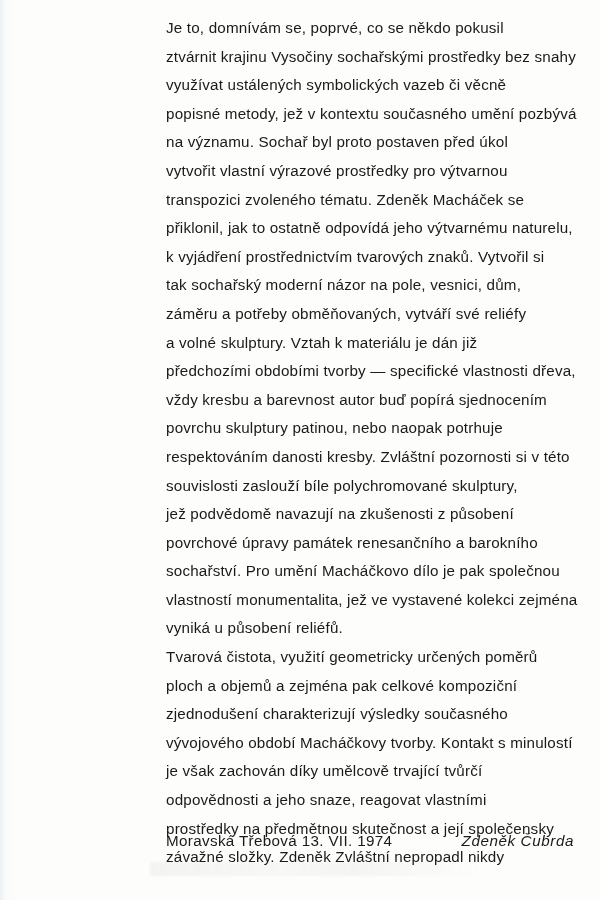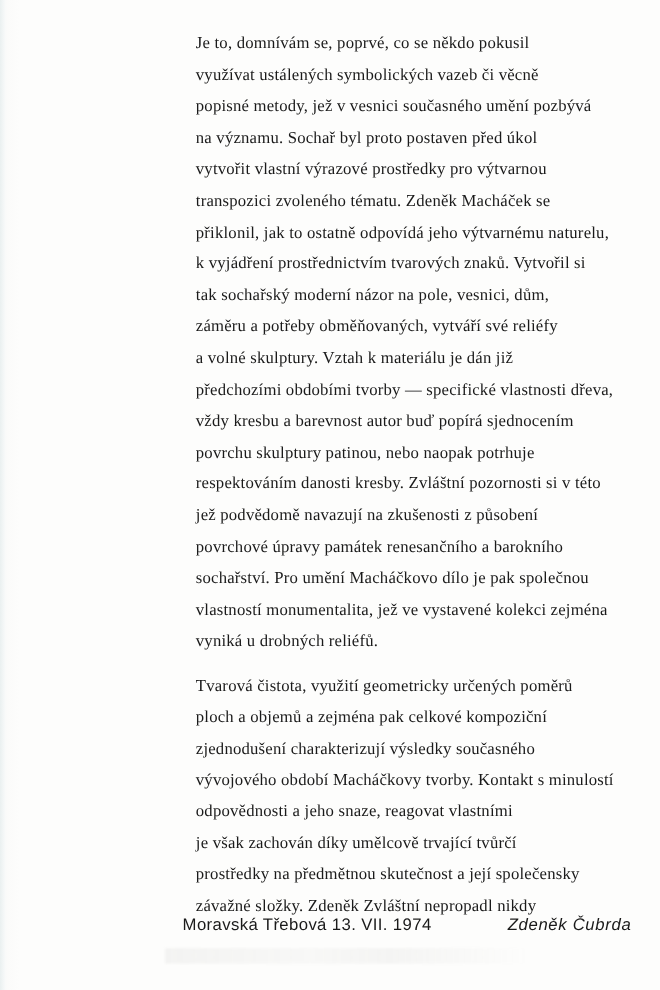--- a/index.html
+++ b/index.html
@@ -51,22 +51,21 @@
     inset: 0;
   }
 
   .body-text {
     position: absolute;
     left: 166px;
     top: 14px;
     width: 416px;
   }
   .para {
-    margin: 12px;
-    font-family: Liberation Serif, serif;
+    margin: 0;
   }
   .line {
     display: block;
     font-size: 15.2px;
     line-height: 28.6px;
     letter-spacing: .18px;
     white-space: pre;
     color: #1a1a1a;
   }
 
@@ -99,48 +98,50 @@
 <div class="paper"></div>
 <div class="edge-left"></div>
 <div class="showthrough"></div>
 
 <div class="page">
 
   <div class="body-text">
 
     <p class="para">
       <span class="line">Je to, domnívám se, poprvé, co se někdo pokusil</span>
+      <span class="line">ztvárnit krajinu Vysočiny sochařskými prostředky bez snahy</span>
       <span class="line">využívat ustálených symbolických vazeb či věcně</span>
-      <span class="line">popisné metody, jež v vesnici současného umění pozbývá</span>
+      <span class="line">popisné metody, jež v kontextu současného umění pozbývá</span>
       <span class="line">na významu. Sochař byl proto postaven před úkol</span>
       <span class="line">vytvořit vlastní výrazové prostředky pro výtvarnou</span>
       <span class="line">transpozici zvoleného tématu. Zdeněk Macháček se</span>
       <span class="line">přiklonil, jak to ostatně odpovídá jeho výtvarnému naturelu,</span>
       <span class="line">k vyjádření prostřednictvím tvarových znaků. Vytvořil si</span>
       <span class="line">tak sochařský moderní názor na pole, vesnici, dům,</span>
       <span class="line">záměru a potřeby obměňovaných, vytváří své reliéfy</span>
       <span class="line">a volné skulptury. Vztah k materiálu je dán již</span>
       <span class="line">předchozími obdobími tvorby — specifické vlastnosti dřeva,</span>
       <span class="line">vždy kresbu a barevnost autor buď popírá sjednocením</span>
       <span class="line">povrchu skulptury patinou, nebo naopak potrhuje</span>
       <span class="line">respektováním danosti kresby. Zvláštní pozornosti si v této</span>
+      <span class="line">souvislosti zaslouží bíle polychromované skulptury,</span>
       <span class="line">jež podvědomě navazují na zkušenosti z působení</span>
       <span class="line">povrchové úpravy památek renesančního a barokního</span>
       <span class="line">sochařství. Pro umění Macháčkovo dílo je pak společnou</span>
       <span class="line">vlastností monumentalita, jež ve vystavené kolekci zejména</span>
-      <span class="line">vyniká u drobných reliéfů.</span>
+      <span class="line">vyniká u působení reliéfů.</span>
     </p>
 
     <p class="para">
       <span class="line">Tvarová čistota, využití geometricky určených poměrů</span>
       <span class="line">ploch a objemů a zejména pak celkové kompoziční</span>
       <span class="line">zjednodušení charakterizují výsledky současného</span>
       <span class="line">vývojového období Macháčkovy tvorby. Kontakt s minulostí</span>
+      <span class="line">je však zachován díky umělcově trvající tvůrčí</span>
       <span class="line">odpovědnosti a jeho snaze, reagovat vlastními</span>
-      <span class="line">je však zachován díky umělcově trvající tvůrčí</span>
       <span class="line">prostředky na předmětnou skutečnost a její společensky</span>
       <span class="line">závažné složky. Zdeněk Zvláštní nepropadl nikdy</span>
 
     </p>
 
   </div>
 
   <div class="colophon">
     <span class="place-date">Moravská Třebová 13. VII. 1974</span>
     <span class="signature">Zdeněk Čubrda</span>

